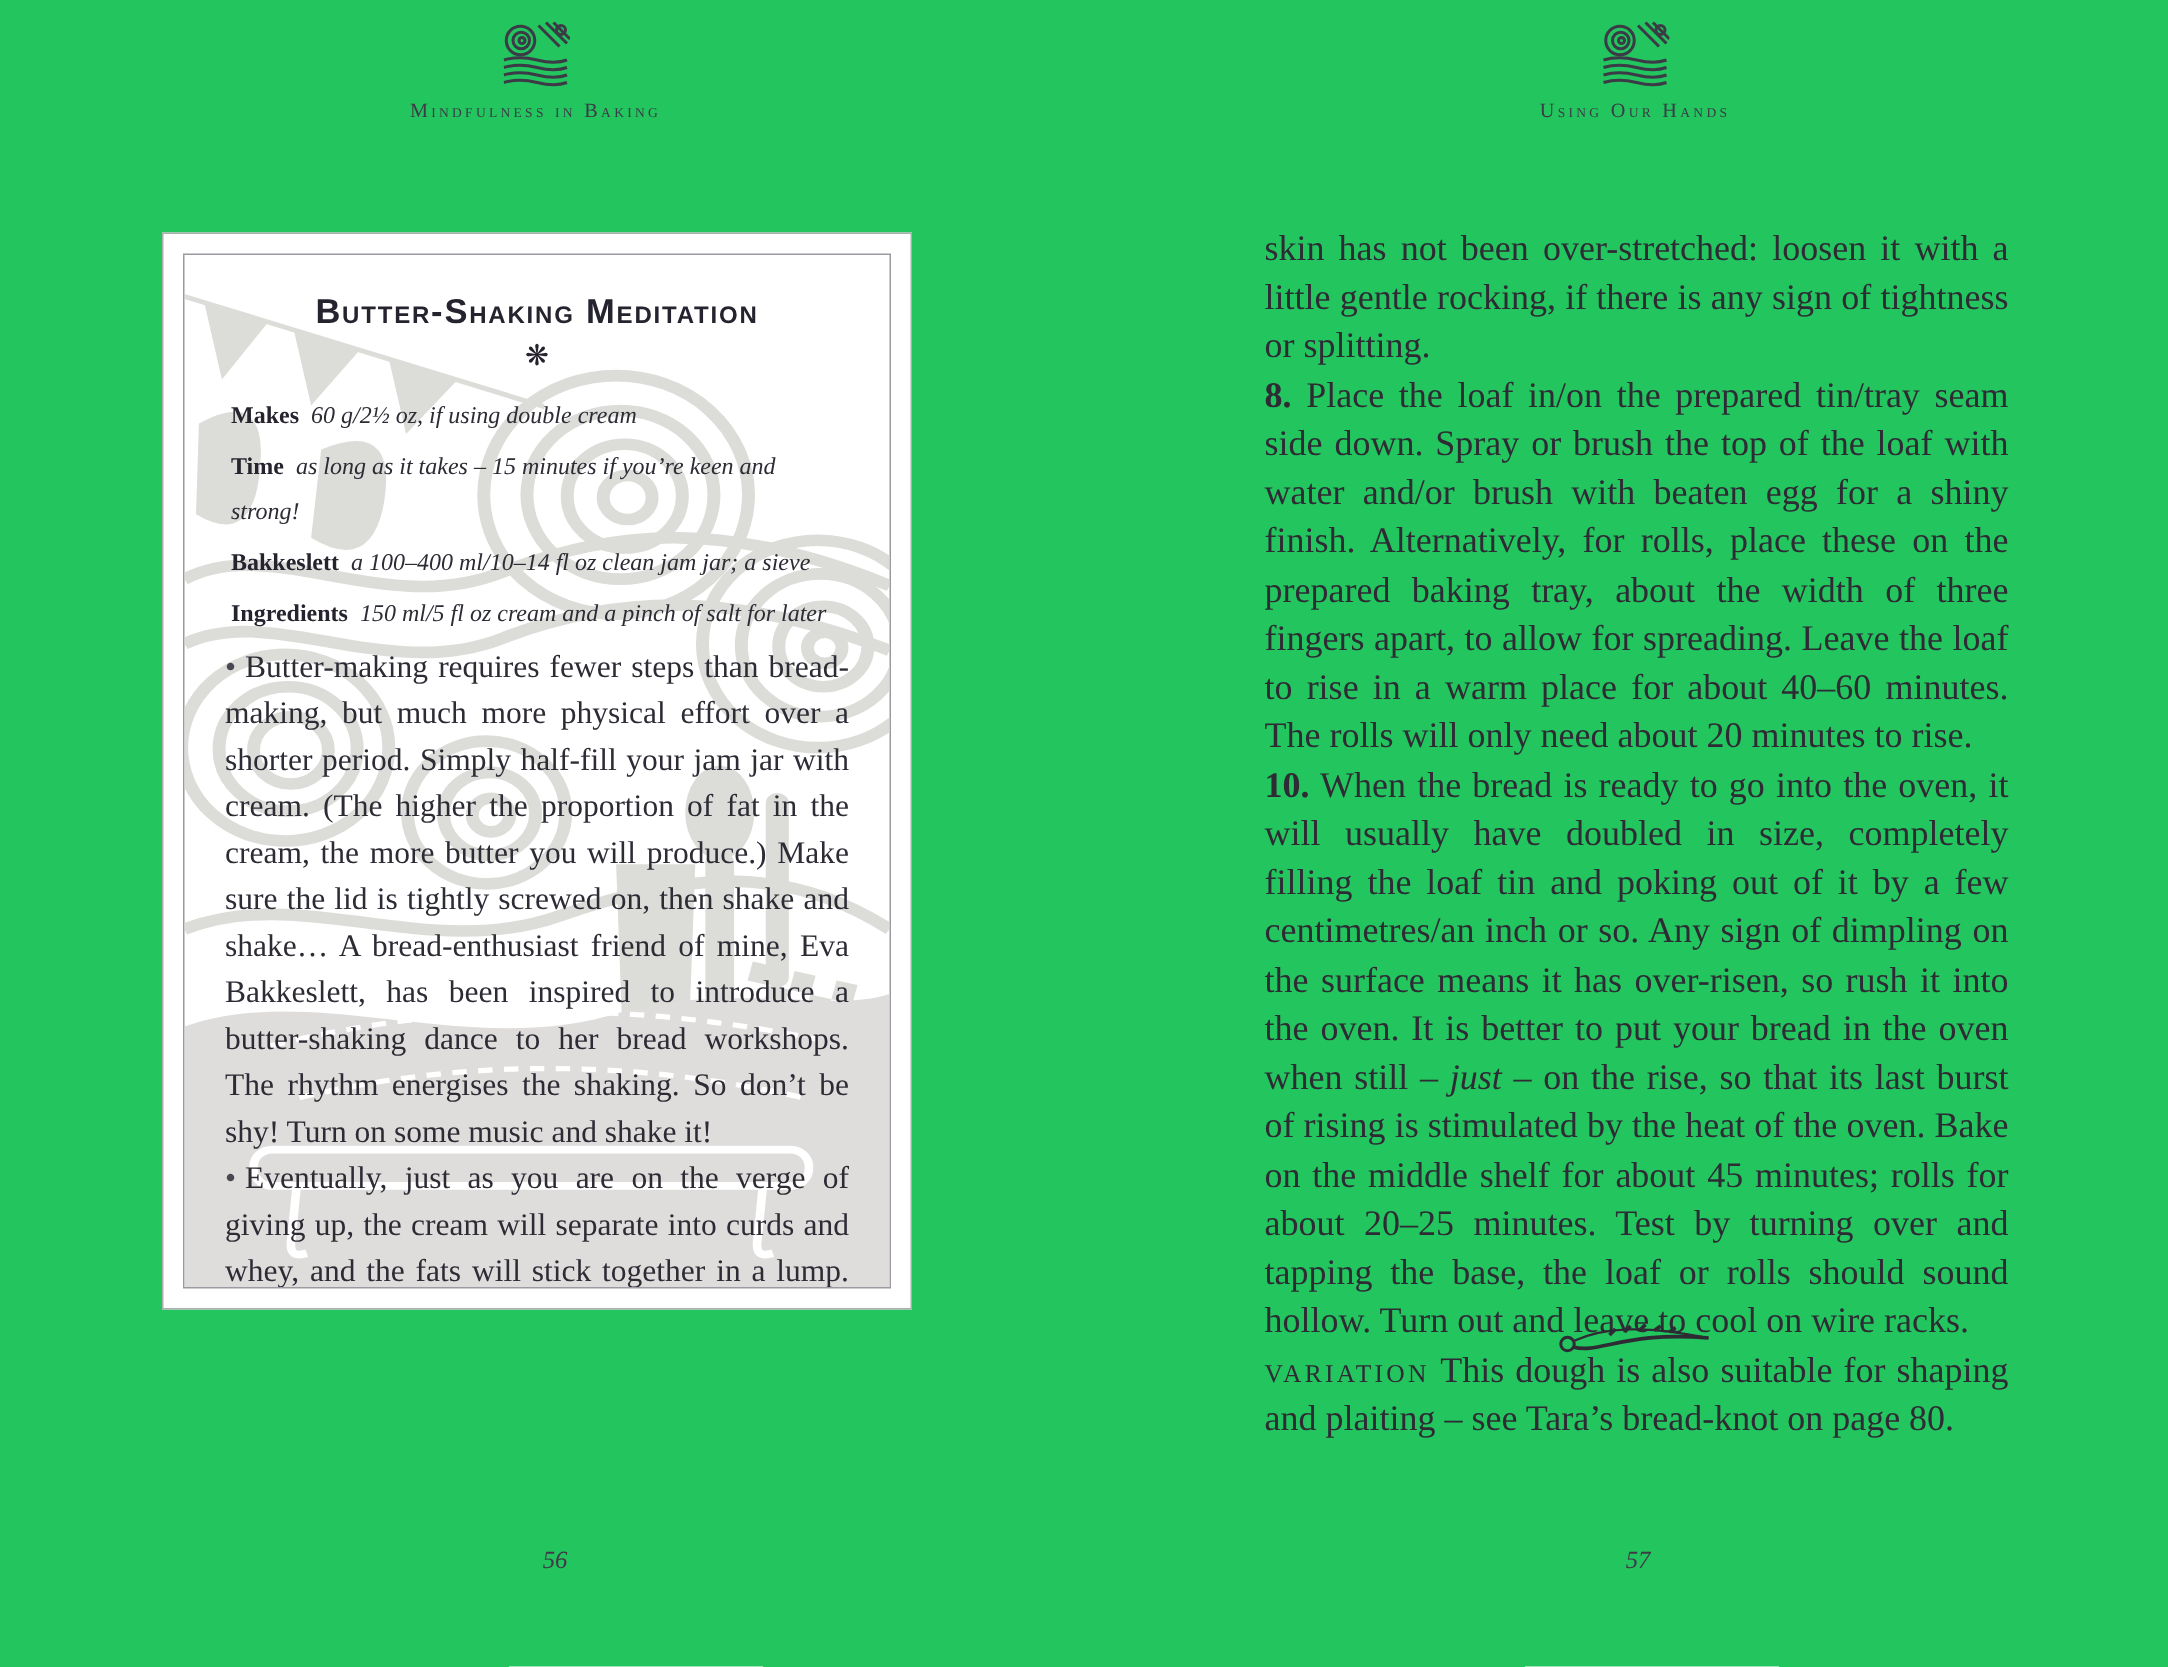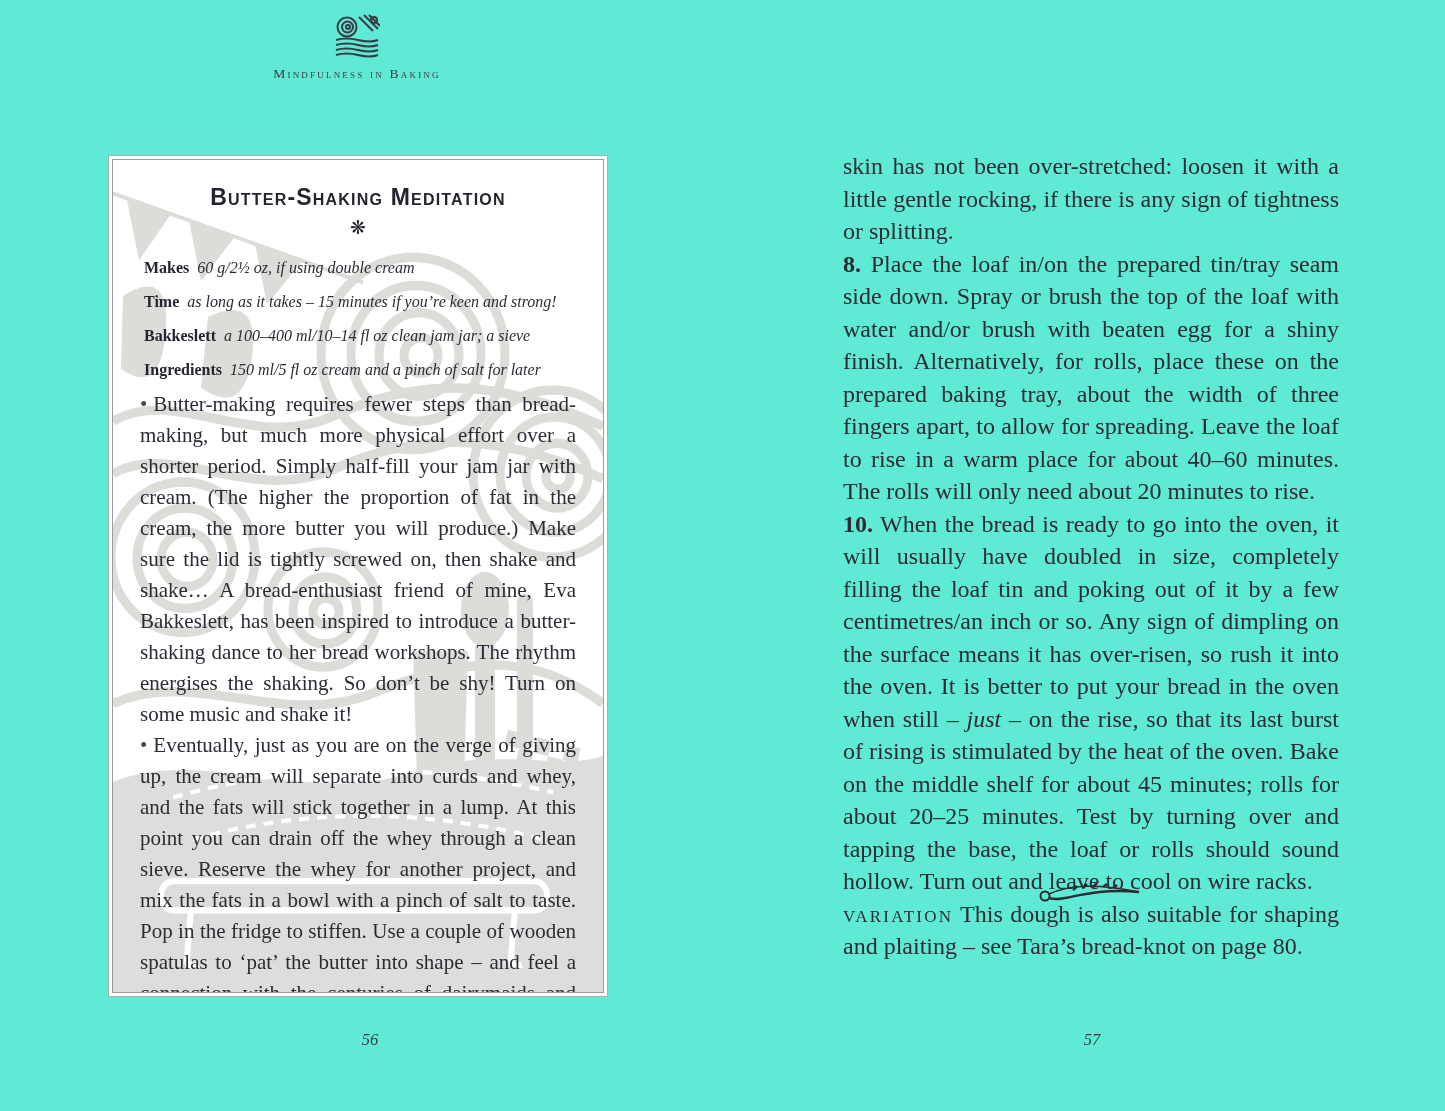--- a/index.html
+++ b/index.html
@@ -1,28 +1,28 @@
 <!DOCTYPE html>
 <html><head>
 <meta charset="utf-8">
 <style>
   html,body{margin:0;padding:0;background:#ffffff;}
-  .spread{position:relative;width:1445px;height:1111px;background:#5eead4;overflow:hidden;
+  .spread{position:relative;width:1445px;height:1111px;background:#22c55e;overflow:hidden;
           font-family:"Liberation Serif", serif;color:#2e2b35;}
 
   
   .running-head{position:absolute;top:14px;width:300px;text-align:center;}
   .running-head.left{left:207px;}
   .running-head.right{left:940px;}
   .running-head .logo{display:block;margin:0 auto 6px auto;}
   .running-head .label{font-variant:small-caps;letter-spacing:2.2px;font-size:13.5px;color:#3c3a46;}
 
   
-  .recipe-box{position:absolute;left:108px;top:155px;width:500px;height:842px;
-              border:1px solid #adadb0;padding:3px;box-sizing:border-box;background:#fff;}
+  .recipe-box{position:absolute;left:108px;top:155px;width:500px;height:718px;
+              border:1px solid #adadb0;padding:13px;box-sizing:border-box;background:#fff;}
   .recipe-box-inner{position:relative;border:1px solid #9a9aa0;height:100%;box-sizing:border-box;overflow:hidden;}
   .box-art{position:absolute;left:0;top:0;width:100%;height:100%;z-index:0;}
   .box-content{position:relative;z-index:1;padding:24px 27px 0 27px;}
   .box-title{font-family:"Liberation Sans", sans-serif;font-weight:bold;font-variant:small-caps;
              letter-spacing:1.2px;font-size:23px;color:#26232e;text-align:center;margin:0;}
   .box-ornament{text-align:center;font-size:19px;color:#26232e;line-height:30px;margin:2px 0 10px 0;}
   .meta-row{font-size:16px;line-height:30px;margin:4px;}
   .meta-label{font-weight:bold;color:#26232e;}
   .meta-value{font-style:italic;}
   .box-para{font-size:21px;line-height:31px;text-align:justify;margin:0;}
@@ -60,20 +60,38 @@
         <circle cx="40" cy="6" r="3"></circle>
         <path d="M2,26 Q12,23 24,26 T 44,26"></path>
         <path d="M2,31 Q12,28 24,31 T 44,31"></path>
         <path d="M2,36 Q12,33 24,36 T 44,36"></path>
         <path d="M2,41 Q12,38 24,41 T 44,41"></path>
       </g>
     </svg>
     <div class="label">Mindfulness in Baking</div>
   </div>
 
+  <div class="running-head right">
+    <svg class="logo" width="46" height="46" viewBox="0 0 46 46">
+      <g stroke="#3c3a46" stroke-width="2" fill="none">
+        <circle cx="13" cy="13" r="9.5"></circle>
+          <circle cx="13.5" cy="13" r="5.5"></circle>
+          <circle cx="14" cy="13" r="2"></circle>
+        <path d="M25,3 L39,17"></path>
+          <path d="M30,1 L44,15"></path>
+          <path d="M35,1 L46,12"></path>
+        <circle cx="40" cy="6" r="3"></circle>
+        <path d="M2,26 Q12,23 24,26 T 44,26"></path>
+        <path d="M2,31 Q12,28 24,31 T 44,31"></path>
+        <path d="M2,36 Q12,33 24,36 T 44,36"></path>
+        <path d="M2,41 Q12,38 24,41 T 44,41"></path>
+      </g>
+    </svg>
+    <div class="label">Using Our Hands</div>
+  </div>
 
   <div class="recipe-box">
     <div class="recipe-box-inner">
 
       <svg class="box-art" viewBox="0 0 490 796" preserveAspectRatio="none">
 
         <g stroke="#dcdcd9" stroke-width="9" fill="none">
           <circle cx="300" cy="185" r="92"></circle>
             <circle cx="303" cy="185" r="65"></circle>
             <circle cx="306" cy="186" r="40"></circle>

